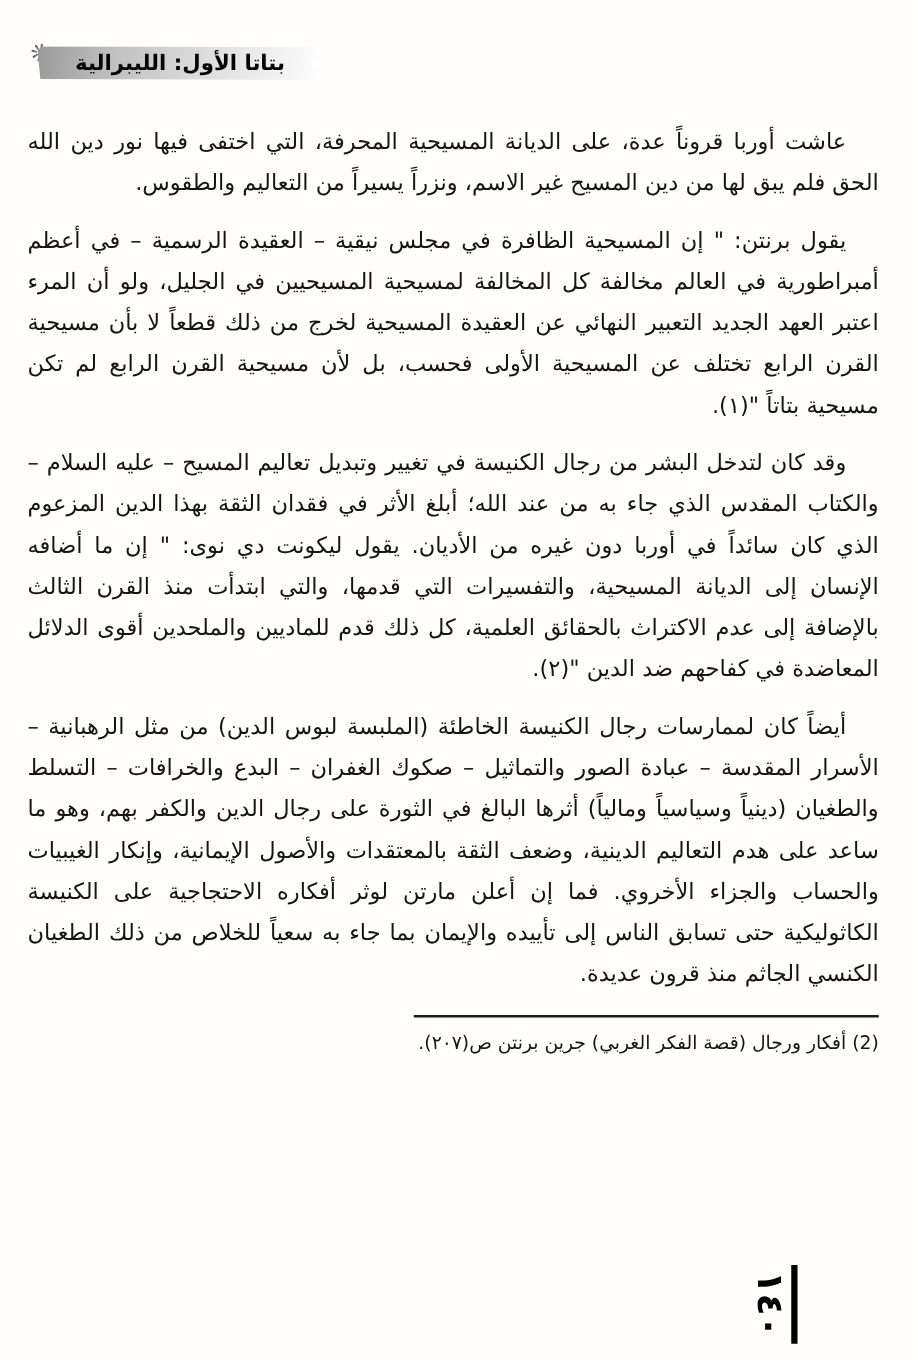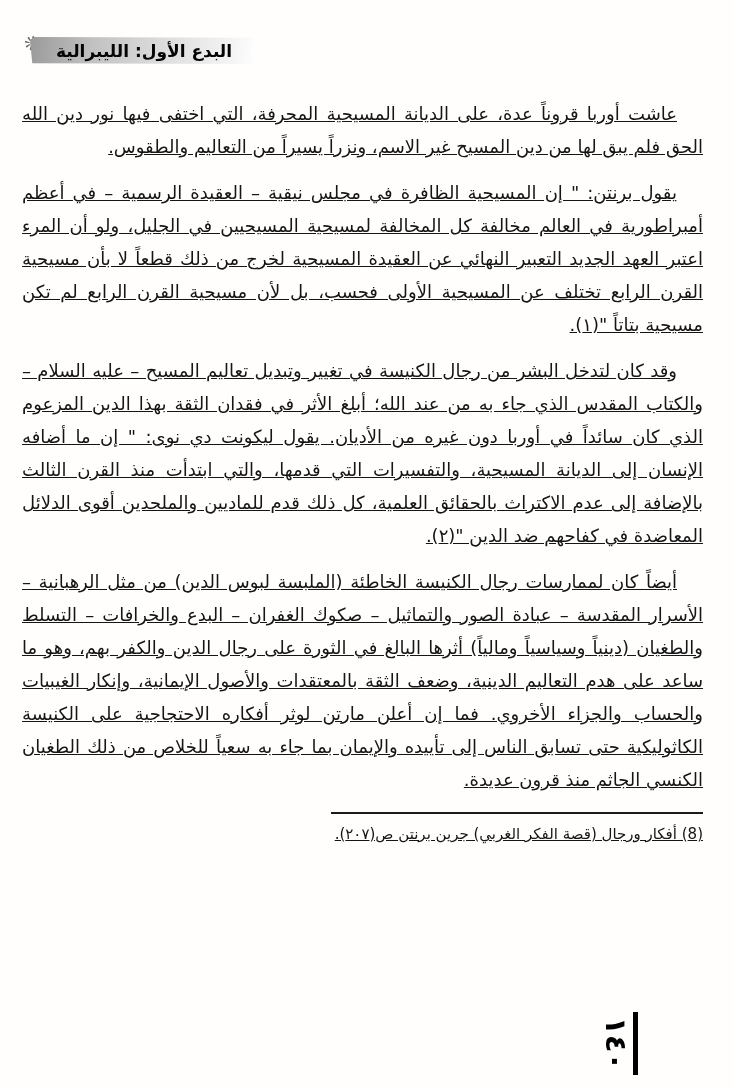--- a/index.html
+++ b/index.html
@@ -45,21 +45,20 @@
     color: #6f6f6f;
     transform: rotate(12deg);
   }
 
   
   .content {
     position: absolute;
     top: 97px;
     right: 31px;
     left: 22px;
-    text-decoration: underline;
   }
   .body-par {
     margin: 0 0 13px 0;
     font-size: 18px;
     line-height: 33px;
     text-align: justify;
     text-indent: 26px;
   }
 
   
@@ -95,30 +94,30 @@
   }
 </style>
 </head>
 <body>
 
 <div class="page">
 
   <span class="band-ornament">❊</span>
 
   <header class="chapter-band">
-    <span class="chapter-title">البدع الأول: الليبرالية</span>
+    <span class="chapter-title">بتاتا الأول: الليبرالية</span>
   </header>
 
   <main class="content">
     <p class="body-par">عاشت أوربا قروناً عدة، على الديانة المسيحية المحرفة، التي اختفى فيها نور دين الله الحق فلم يبق لها من دين المسيح غير الاسم، ونزراً يسيراً من التعاليم والطقوس.</p>
     <p class="body-par">يقول برنتن: " إن المسيحية الظافرة في مجلس نيقية – العقيدة الرسمية – في أعظم أمبراطورية في العالم مخالفة كل المخالفة لمسيحية المسيحيين في الجليل، ولو أن المرء اعتبر العهد الجديد التعبير النهائي عن العقيدة المسيحية لخرج من ذلك قطعاً لا بأن مسيحية القرن الرابع تختلف عن المسيحية الأولى فحسب، بل لأن مسيحية القرن الرابع لم تكن مسيحية بتاتاً "(١).</p>
     <p class="body-par">وقد كان لتدخل البشر من رجال الكنيسة في تغيير وتبديل تعاليم المسيح – عليه السلام – والكتاب المقدس الذي جاء به من عند الله؛ أبلغ الأثر في فقدان الثقة بهذا الدين المزعوم الذي كان سائداً في أوربا دون غيره من الأديان. يقول ليكونت دي نوى: " إن ما أضافه الإنسان إلى الديانة المسيحية، والتفسيرات التي قدمها، والتي ابتدأت منذ القرن الثالث بالإضافة إلى عدم الاكتراث بالحقائق العلمية، كل ذلك قدم للماديين والملحدين أقوى الدلائل المعاضدة في كفاحهم ضد الدين "(٢).</p>
     <p class="body-par">أيضاً كان لممارسات رجال الكنيسة الخاطئة (الملبسة لبوس الدين) من مثل الرهبانية – الأسرار المقدسة – عبادة الصور والتماثيل – صكوك الغفران – البدع والخرافات – التسلط والطغيان (دينياً وسياسياً ومالياً) أثرها البالغ في الثورة على رجال الدين والكفر بهم، وهو ما ساعد على هدم التعاليم الدينية، وضعف الثقة بالمعتقدات والأصول الإيمانية، وإنكار الغيبيات والحساب والجزاء الأخروي. فما إن أعلن مارتن لوثر أفكاره الاحتجاجية على الكنيسة الكاثوليكية حتى تسابق الناس إلى تأييده والإيمان بما جاء به سعياً للخلاص من ذلك الطغيان الكنسي الجاثم منذ قرون عديدة.</p>
 
     <footer class="footnotes">
       <div class="footnote-rule"></div>
-      <p>(8) أفكار ورجال (قصة الفكر الغربي) جرين برنتن ص(٢٠٧).</p>
+      <p>(2) أفكار ورجال (قصة الفكر الغربي) جرين برنتن ص(٢٠٧).</p>
     </footer>
   </main>
 
   <div class="page-number">١٤٠</div>
 
 </div>
 
 </body></html>

